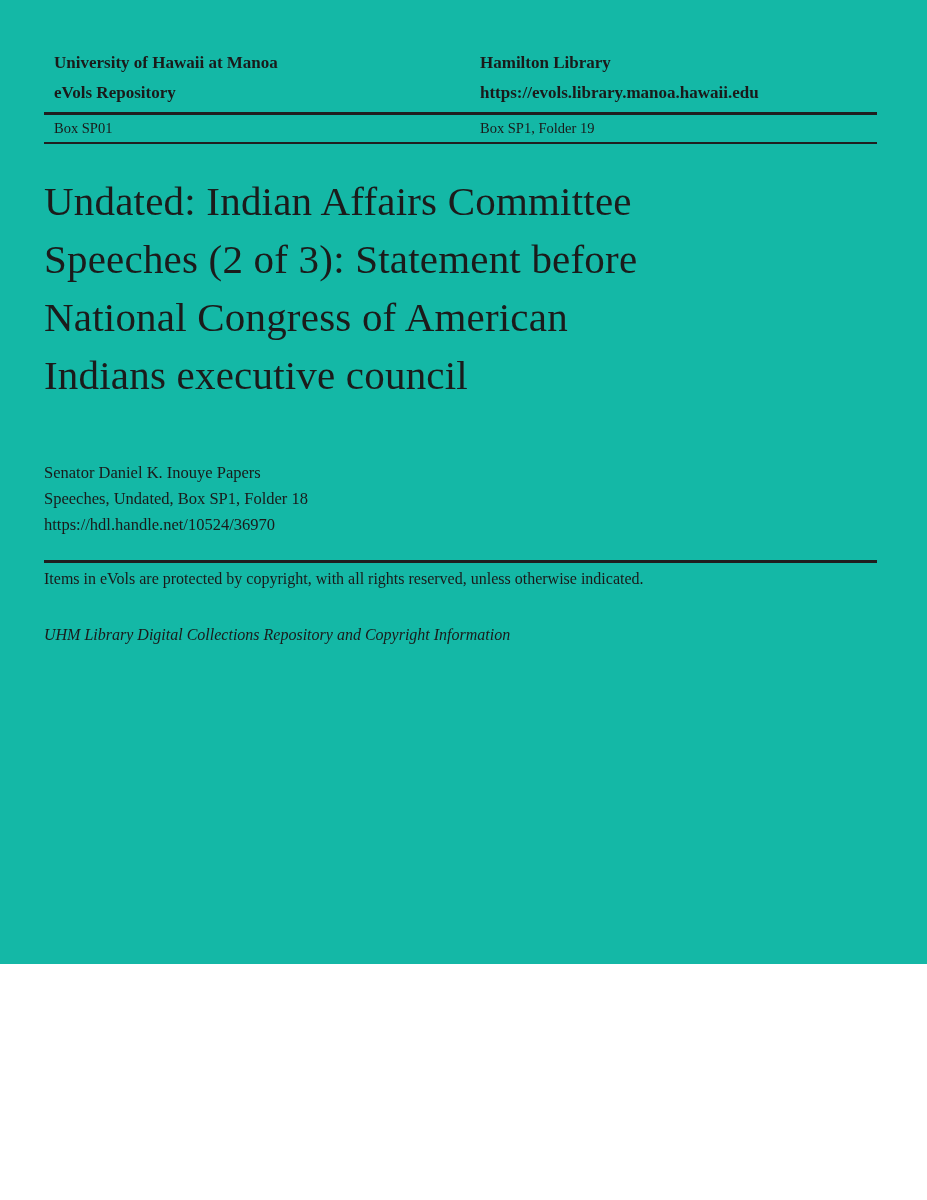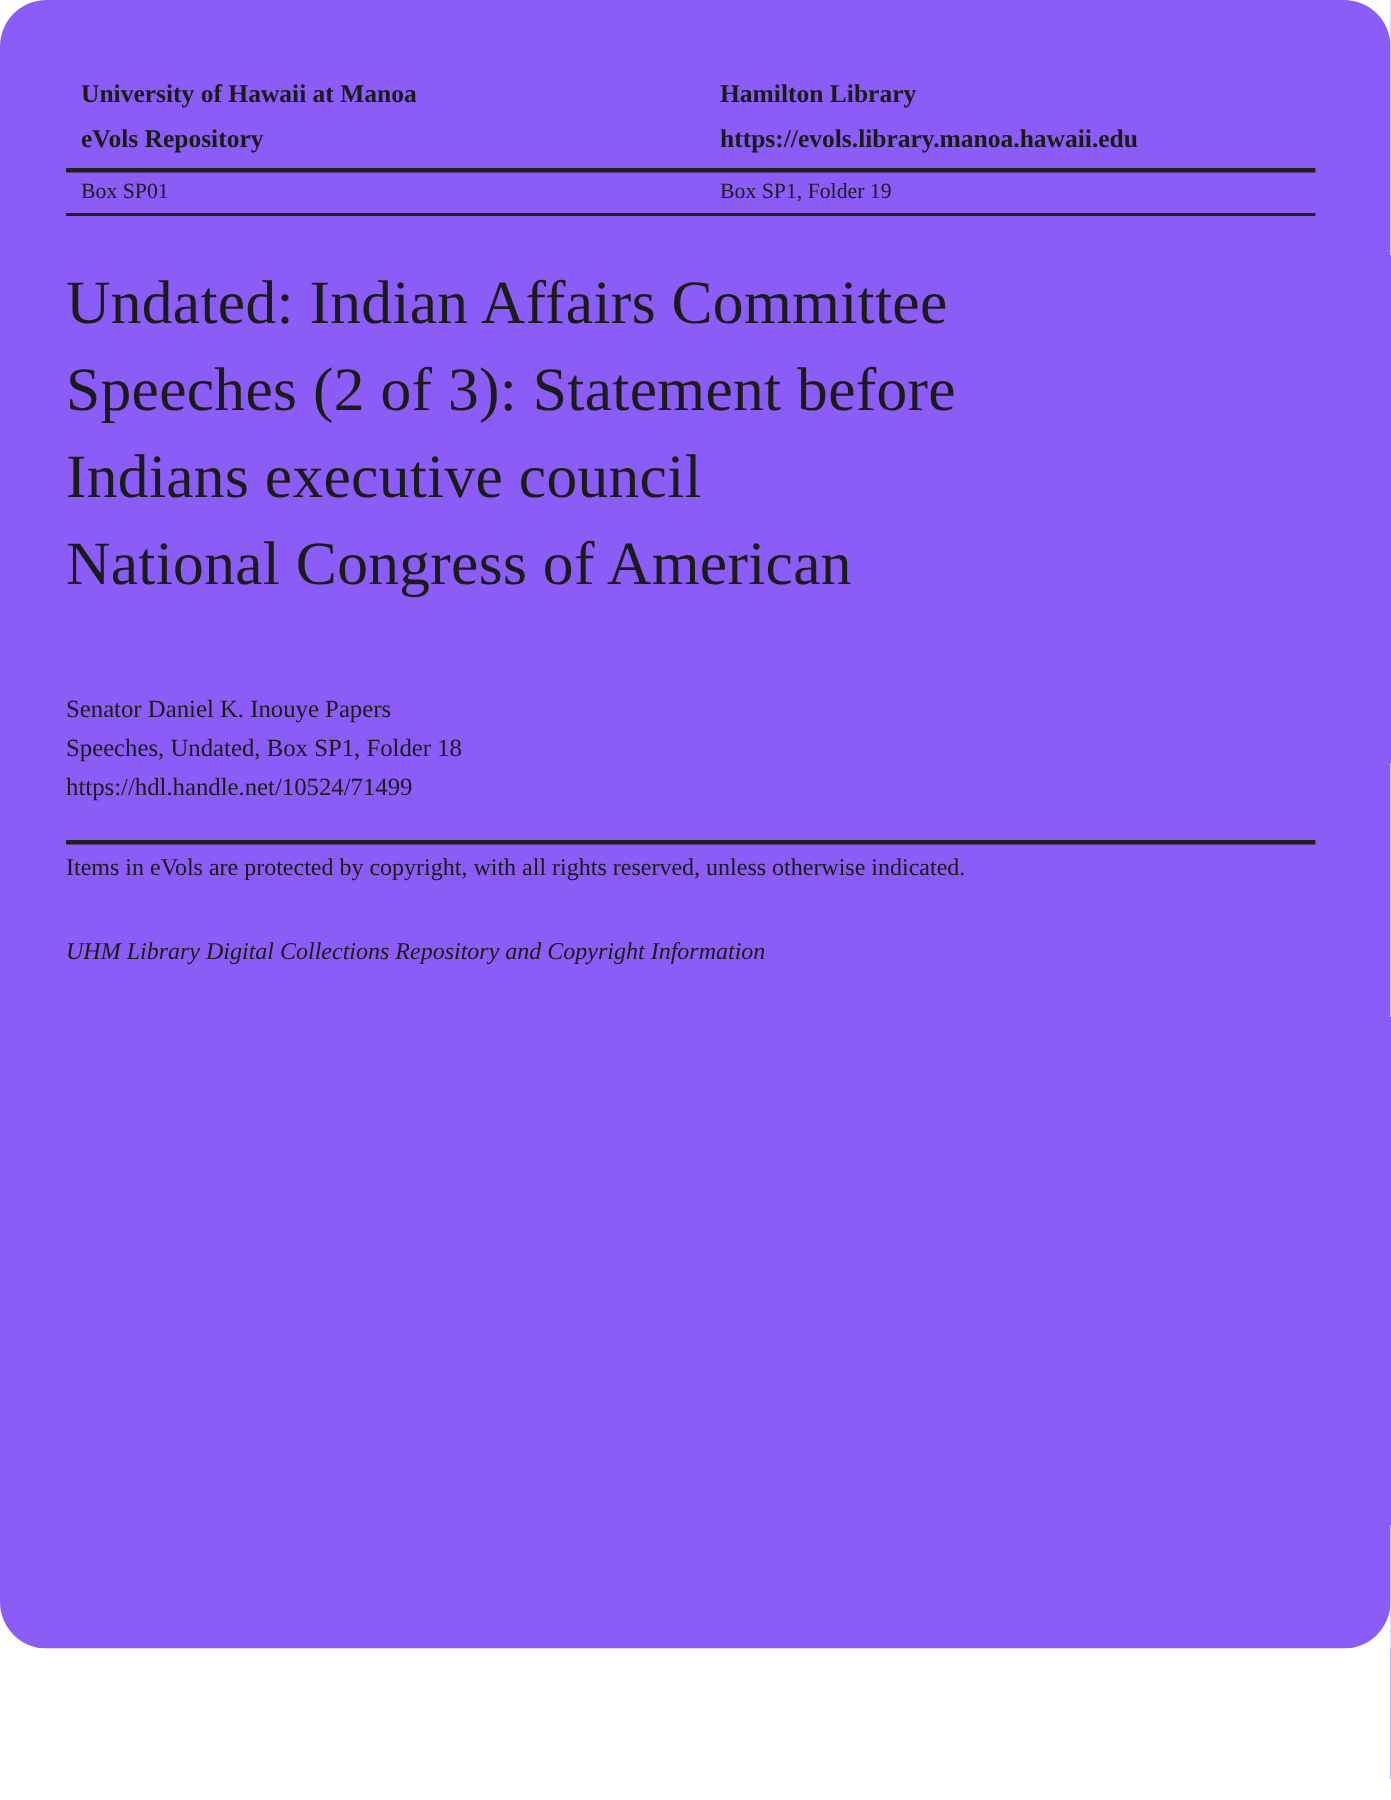--- a/index.html
+++ b/index.html
@@ -1,25 +1,24 @@
 <!DOCTYPE html>
 <html><head>
 <meta charset="utf-8">
 <title>eVols Cover Page</title>
 <style>
   html, body { margin: 0; padding: 0; background: #ffffff; }
   .page {
     position: relative;
     width: 927px;
-    height: 1099px;
-    background: #8b5cf6;
+    height: 964px;
+    background: #14b8a6;
     font-family: "Liberation Serif", serif;
     color: #1a1a1a;
     overflow: hidden;
-    border-radius: 31px;
   }
   .content {
     position: absolute;
     left: 44px;
     top: 0;
     width: 833px;
   }
   .header-table {
     margin-top: 48px;
     display: grid;
@@ -100,28 +99,28 @@
     <div class="box-row">
       <div class="box-cell">Box SP01</div>
       <div class="box-cell">Box SP1, Folder 19</div>
     </div>
 
     <div class="rule rule-thin"></div>
 
     <h1 class="doc-title" style="margin-bottom:0;">
       <div>Undated: Indian Affairs Committee</div>
       <div>Speeches (2 of 3): Statement before</div>
+      <div>National Congress of American</div>
       <div>Indians executive council</div>
-      <div>National Congress of American</div>
     </h1>
 
     <div class="meta-block">
       <div>Senator Daniel K. Inouye Papers</div>
       <div>Speeches, Undated, Box SP1, Folder 18</div>
-      <div class="linklike">https://hdl.handle.net/10524/71499</div>
+      <div class="linklike">https://hdl.handle.net/10524/36970</div>
     </div>
 
     <div class="rule rule-thick rule-footer"></div>
 
     <p class="copyright-line">Items in eVols are protected by copyright, with all rights reserved, unless otherwise indicated.</p>
 
     <p class="disclaimer-line linklike">UHM Library Digital Collections Repository and Copyright Information</p>
 
   </div>
 </div>

